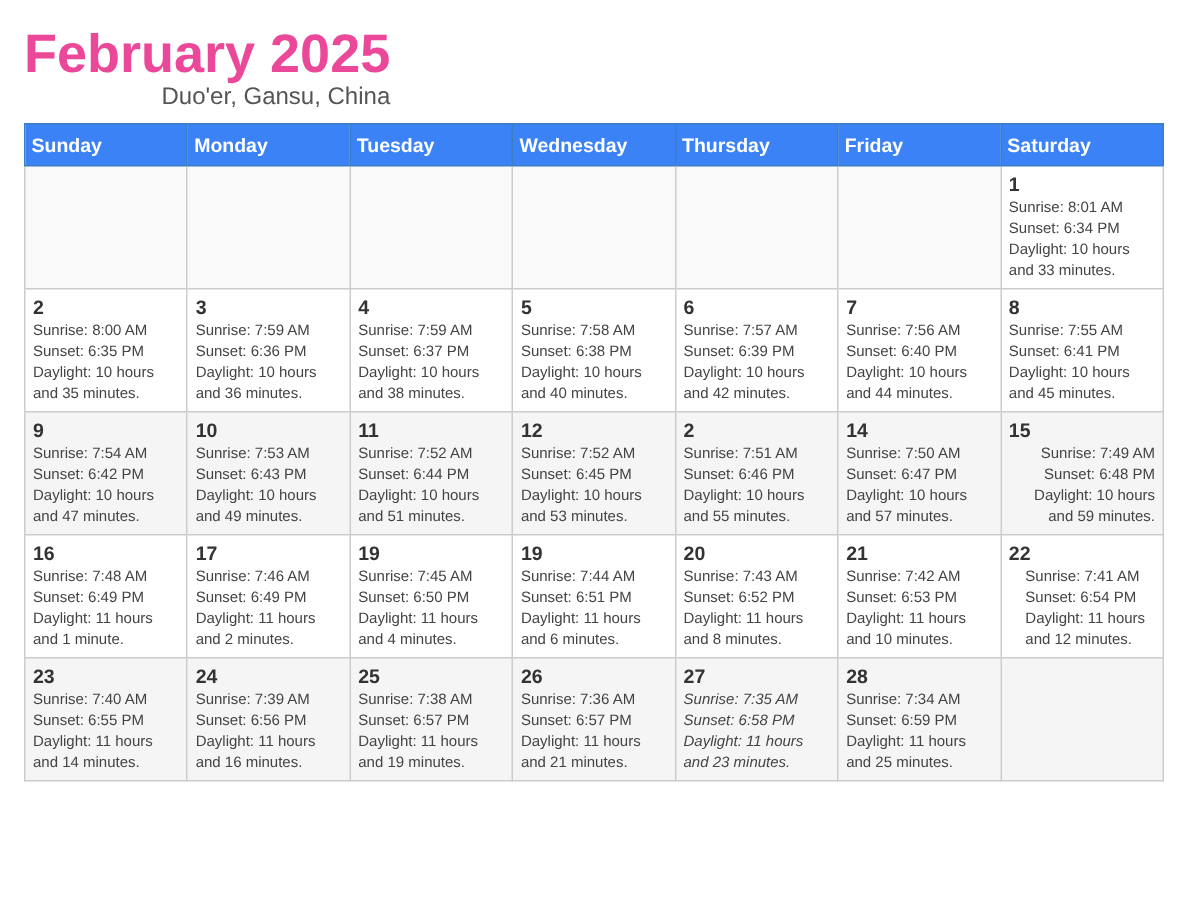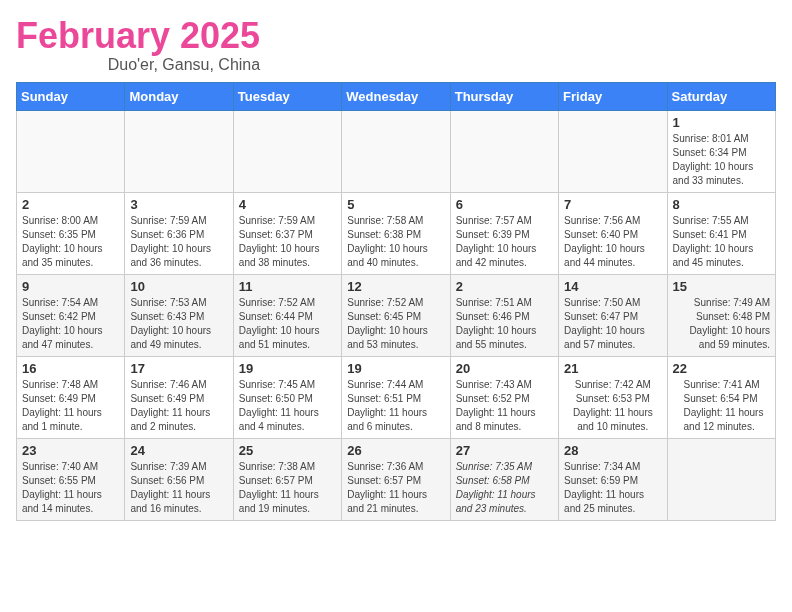--- a/index.html
+++ b/index.html
@@ -265,21 +265,21 @@
         </td>
         <td>
           <span class="day-number">20</span>
           <div class="day-info" style="white-space: pre-line;">Sunrise: 7:43 AM
 Sunset: 6:52 PM
 Daylight: 11 hours
 and 8 minutes.</div>
         </td>
         <td>
           <span class="day-number">21</span>
-          <div class="day-info" style="white-space: pre-line; text-align: center;">Sunrise: 7:42 AM
+          <div class="day-info" style="white-space: pre-line;">Sunrise: 7:42 AM
 Sunset: 6:53 PM
 Daylight: 11 hours
 and 10 minutes.</div>
         </td>
         <td>
           <span class="day-number">22</span>
           <div class="day-info" style="white-space: pre-line; margin-left: 11px;">Sunrise: 7:41 AM
 Sunset: 6:54 PM
 Daylight: 11 hours
 and 12 minutes.</div>

